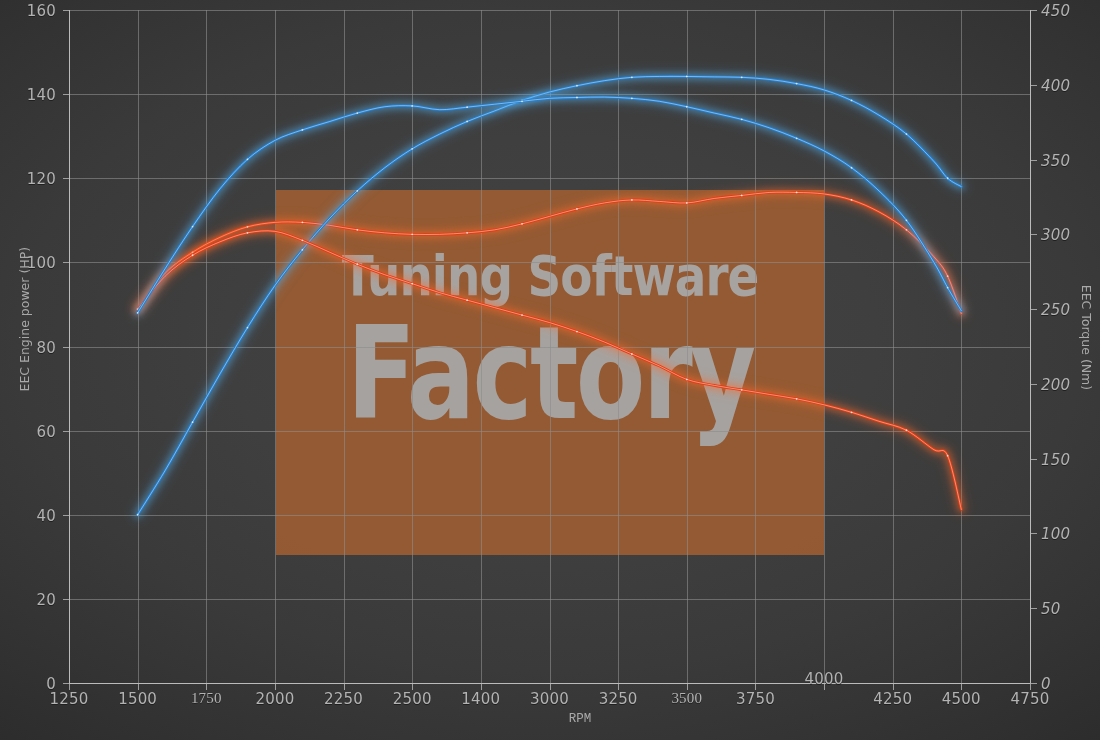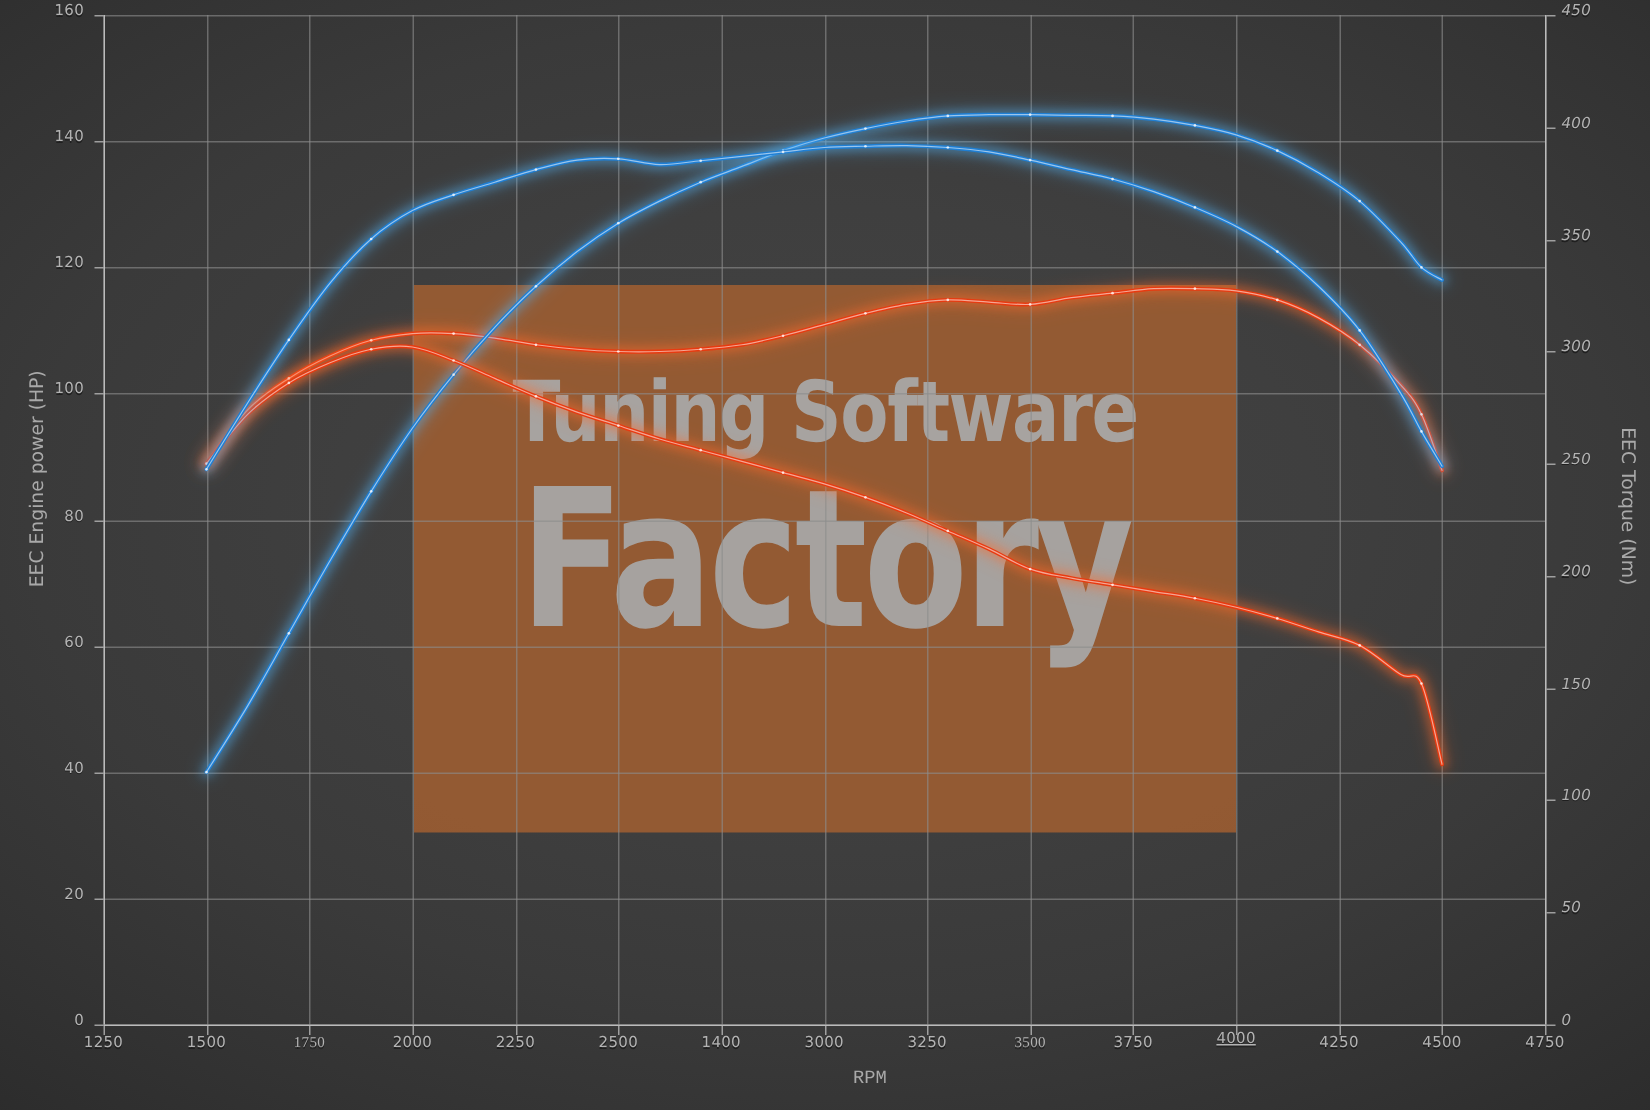--- a/index.html
+++ b/index.html
@@ -17,21 +17,21 @@
   .axisline{position:absolute;background:#c9c9c9;opacity:.85;}
   #axis-left{left:69px;top:10px;width:1px;height:673px;}
   #axis-right{left:1030px;top:10px;width:1px;height:673px;}
   #axis-bottom{left:69px;top:683px;width:962px;height:1px;}
 
   .tick{position:absolute;background:#b9b9b9;opacity:.8;}
   .tick.left{width:6px;height:1px;left:63px;}
   .tick.right{width:6px;height:1px;left:1031px;}
   .tick.bottom{width:1px;height:6px;top:684px;}
 
-  .ticklabel{position:absolute;color:#b3b3b3;font-size:10px;
+  .ticklabel{position:absolute;color:#b3b3b3;font-size:15px;
              letter-spacing:.2px;white-space:nowrap;text-shadow:0 1px 0 #1f1f1f;}
   .ticklabel.left{text-align:right;width:48px;left:8px;}
   .ticklabel.right{text-align:left;left:1041px;font-style:italic;}
   .ticklabel.bottom{text-align:center;width:60px;}
 
   .axistitle{position:absolute;color:#a9a9a9;font-size:12.5px;white-space:nowrap;}
   #ylabel-left{left:-36px;top:324px;width:120px;text-align:center;
                transform:rotate(-90deg);transform-origin:50% 50%;}
   #ylabel-right{left:1026px;top:330px;width:120px;text-align:center;
                 transform:rotate(90deg);transform-origin:50% 50%;}
@@ -155,21 +155,21 @@
       <div class="ticklabel bottom" style="left: 450.857px; top: 690px;">1400</div>
       <div class="tick bottom" style="left: 550px;"></div>
       <div class="ticklabel bottom" style="left: 519.5px; top: 690px;">3000</div>
       <div class="tick bottom" style="left: 618px;"></div>
       <div class="ticklabel bottom" style="left: 588.143px; top: 690px;">3250</div>
       <div class="tick bottom" style="left: 687px;"></div>
       <div class="ticklabel bottom" style="left: 656.786px; top: 690px; font-family: Liberation Serif, serif;">3500</div>
       <div class="tick bottom" style="left: 755px;"></div>
       <div class="ticklabel bottom" style="left: 725.429px; top: 690px;">3750</div>
       <div class="tick bottom" style="left: 824px;"></div>
-      <div class="ticklabel bottom" style="left: 794.071px; top: 687px; text-decoration: underline;">4000</div>
+      <div class="ticklabel bottom" style="left: 794.071px; top: 670px;">4000</div>
       <div class="tick bottom" style="left: 893px;"></div>
       <div class="ticklabel bottom" style="left: 862.714px; top: 690px;">4250</div>
       <div class="tick bottom" style="left: 961px;"></div>
       <div class="ticklabel bottom" style="left: 931.357px; top: 690px;">4500</div>
       <div class="tick bottom" style="left: 1030px;"></div>
       <div class="ticklabel bottom" style="left: 1000px; top: 690px;">4750</div>
     </div>
 
   <div class="axistitle" id="ylabel-left">EEC Engine power (HP)</div>
   <div class="axistitle" id="ylabel-right">EEC Torque (Nm)</div>

